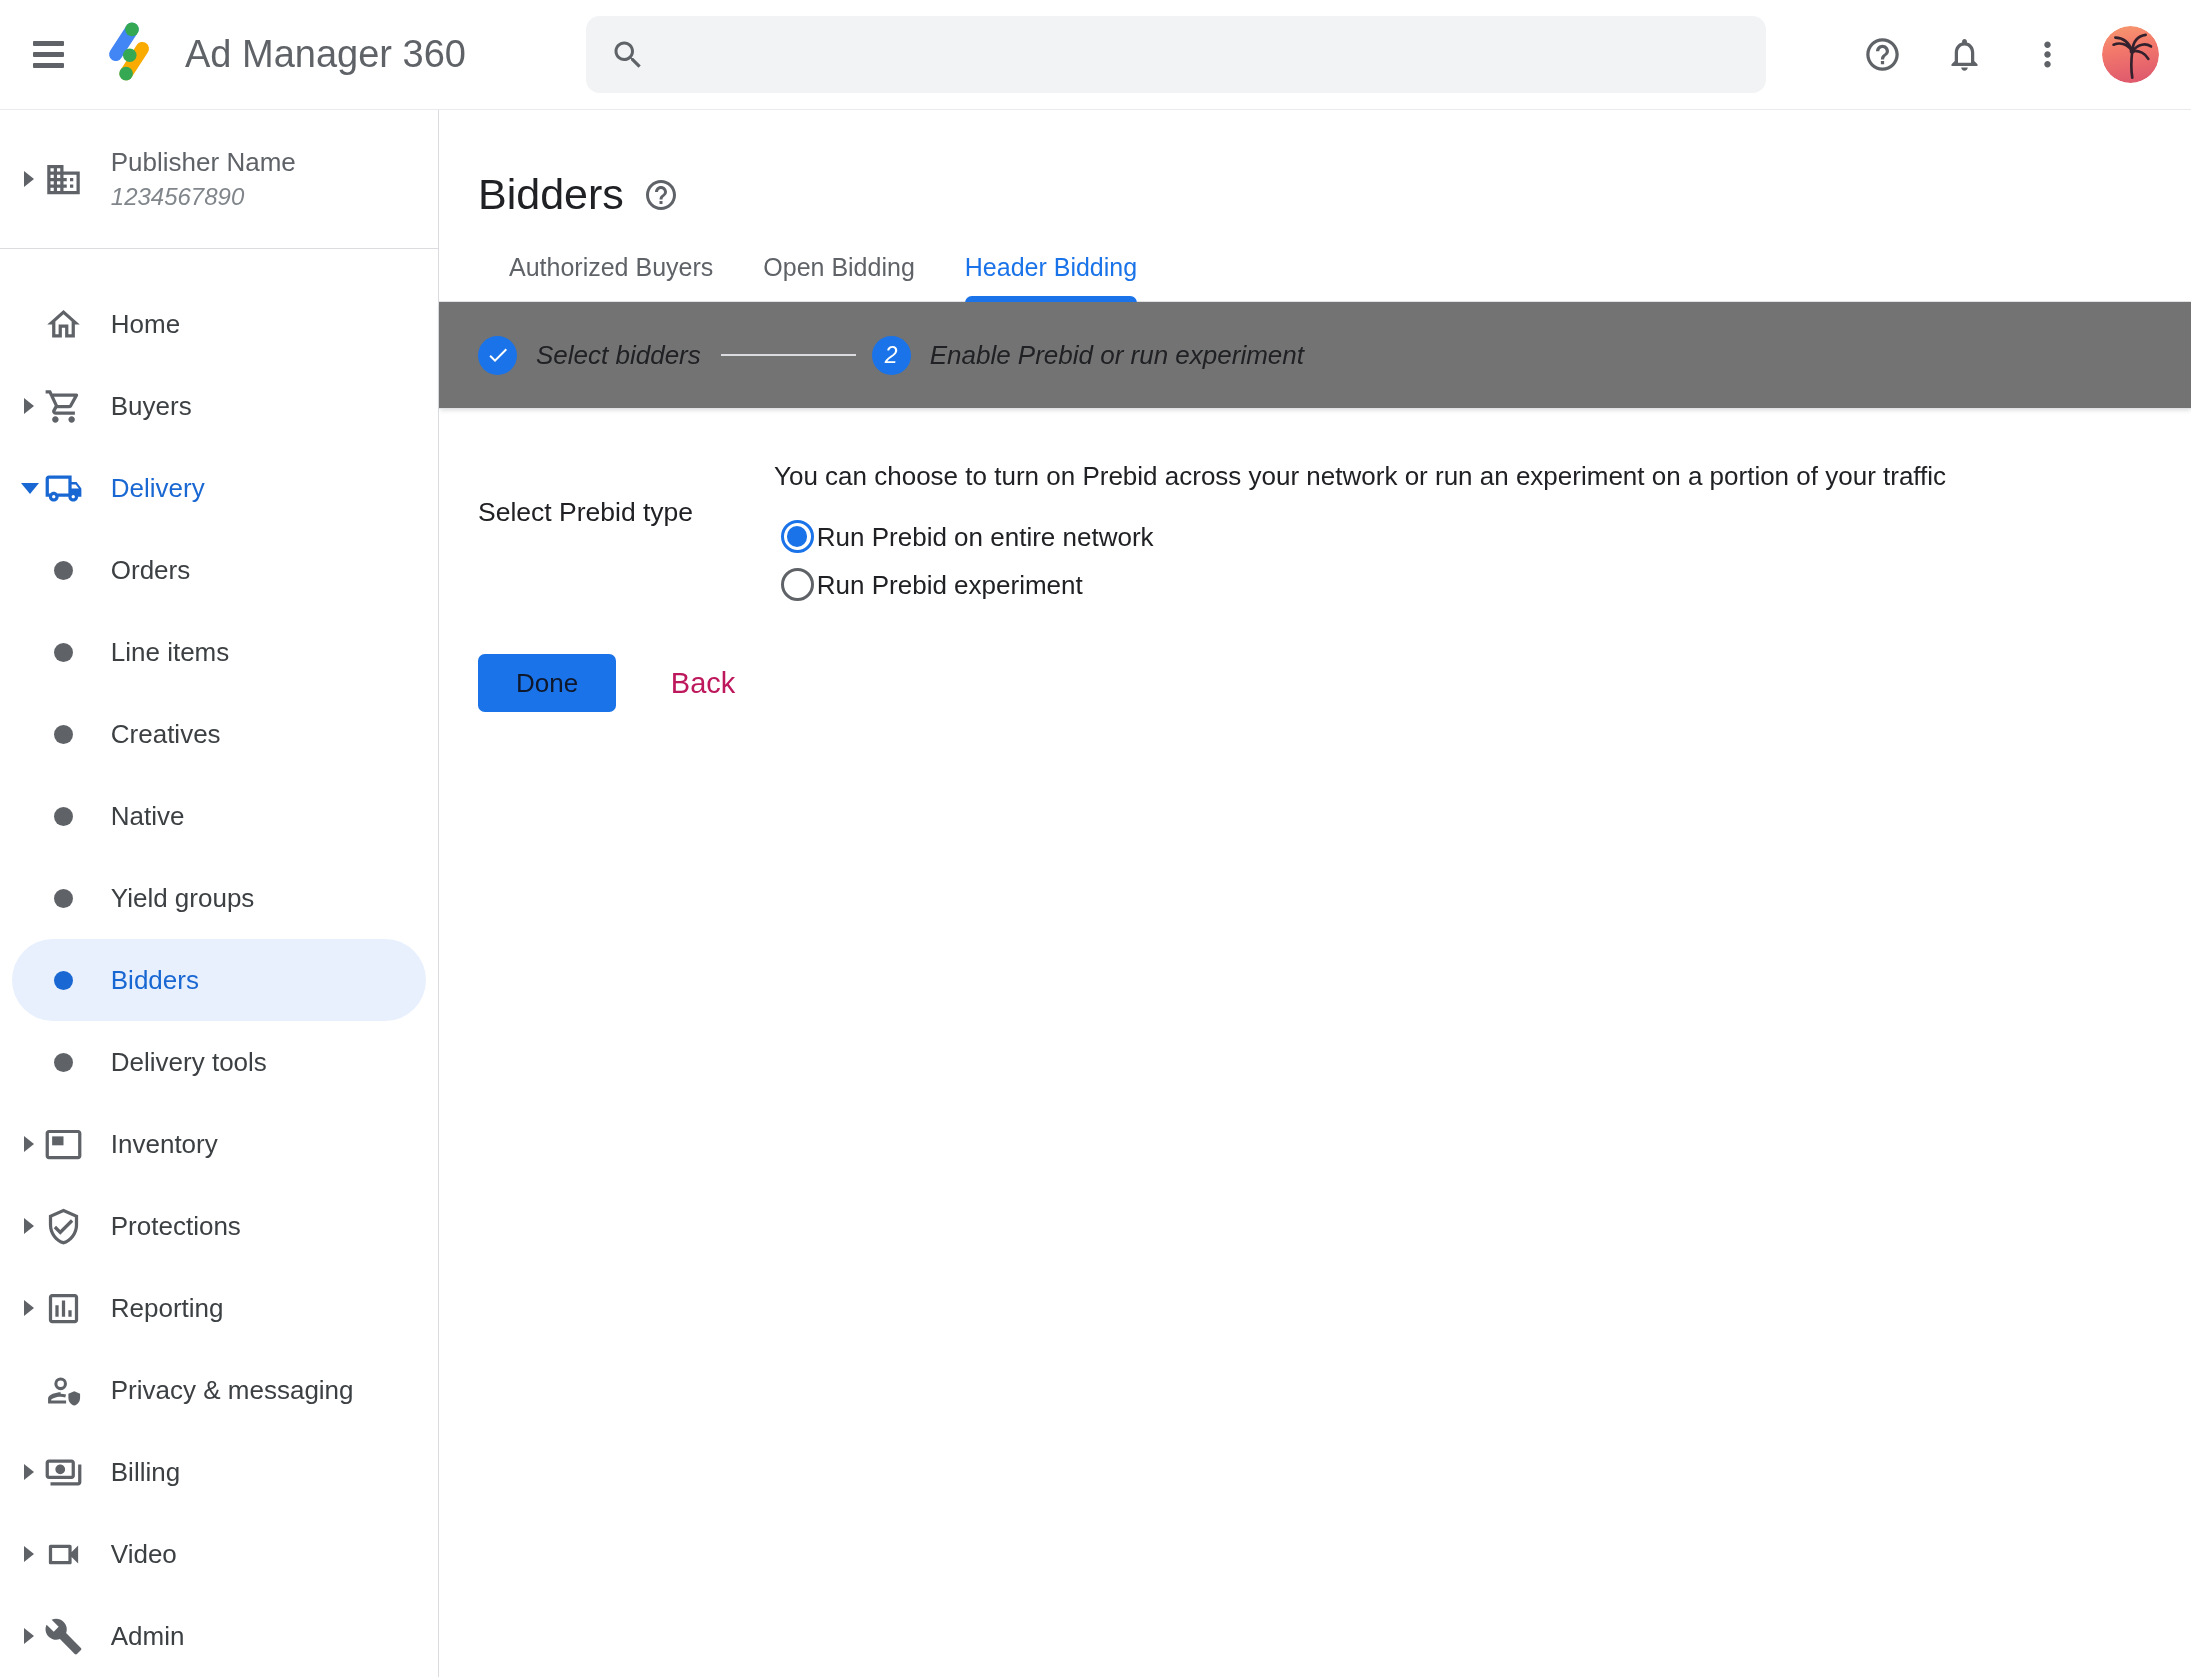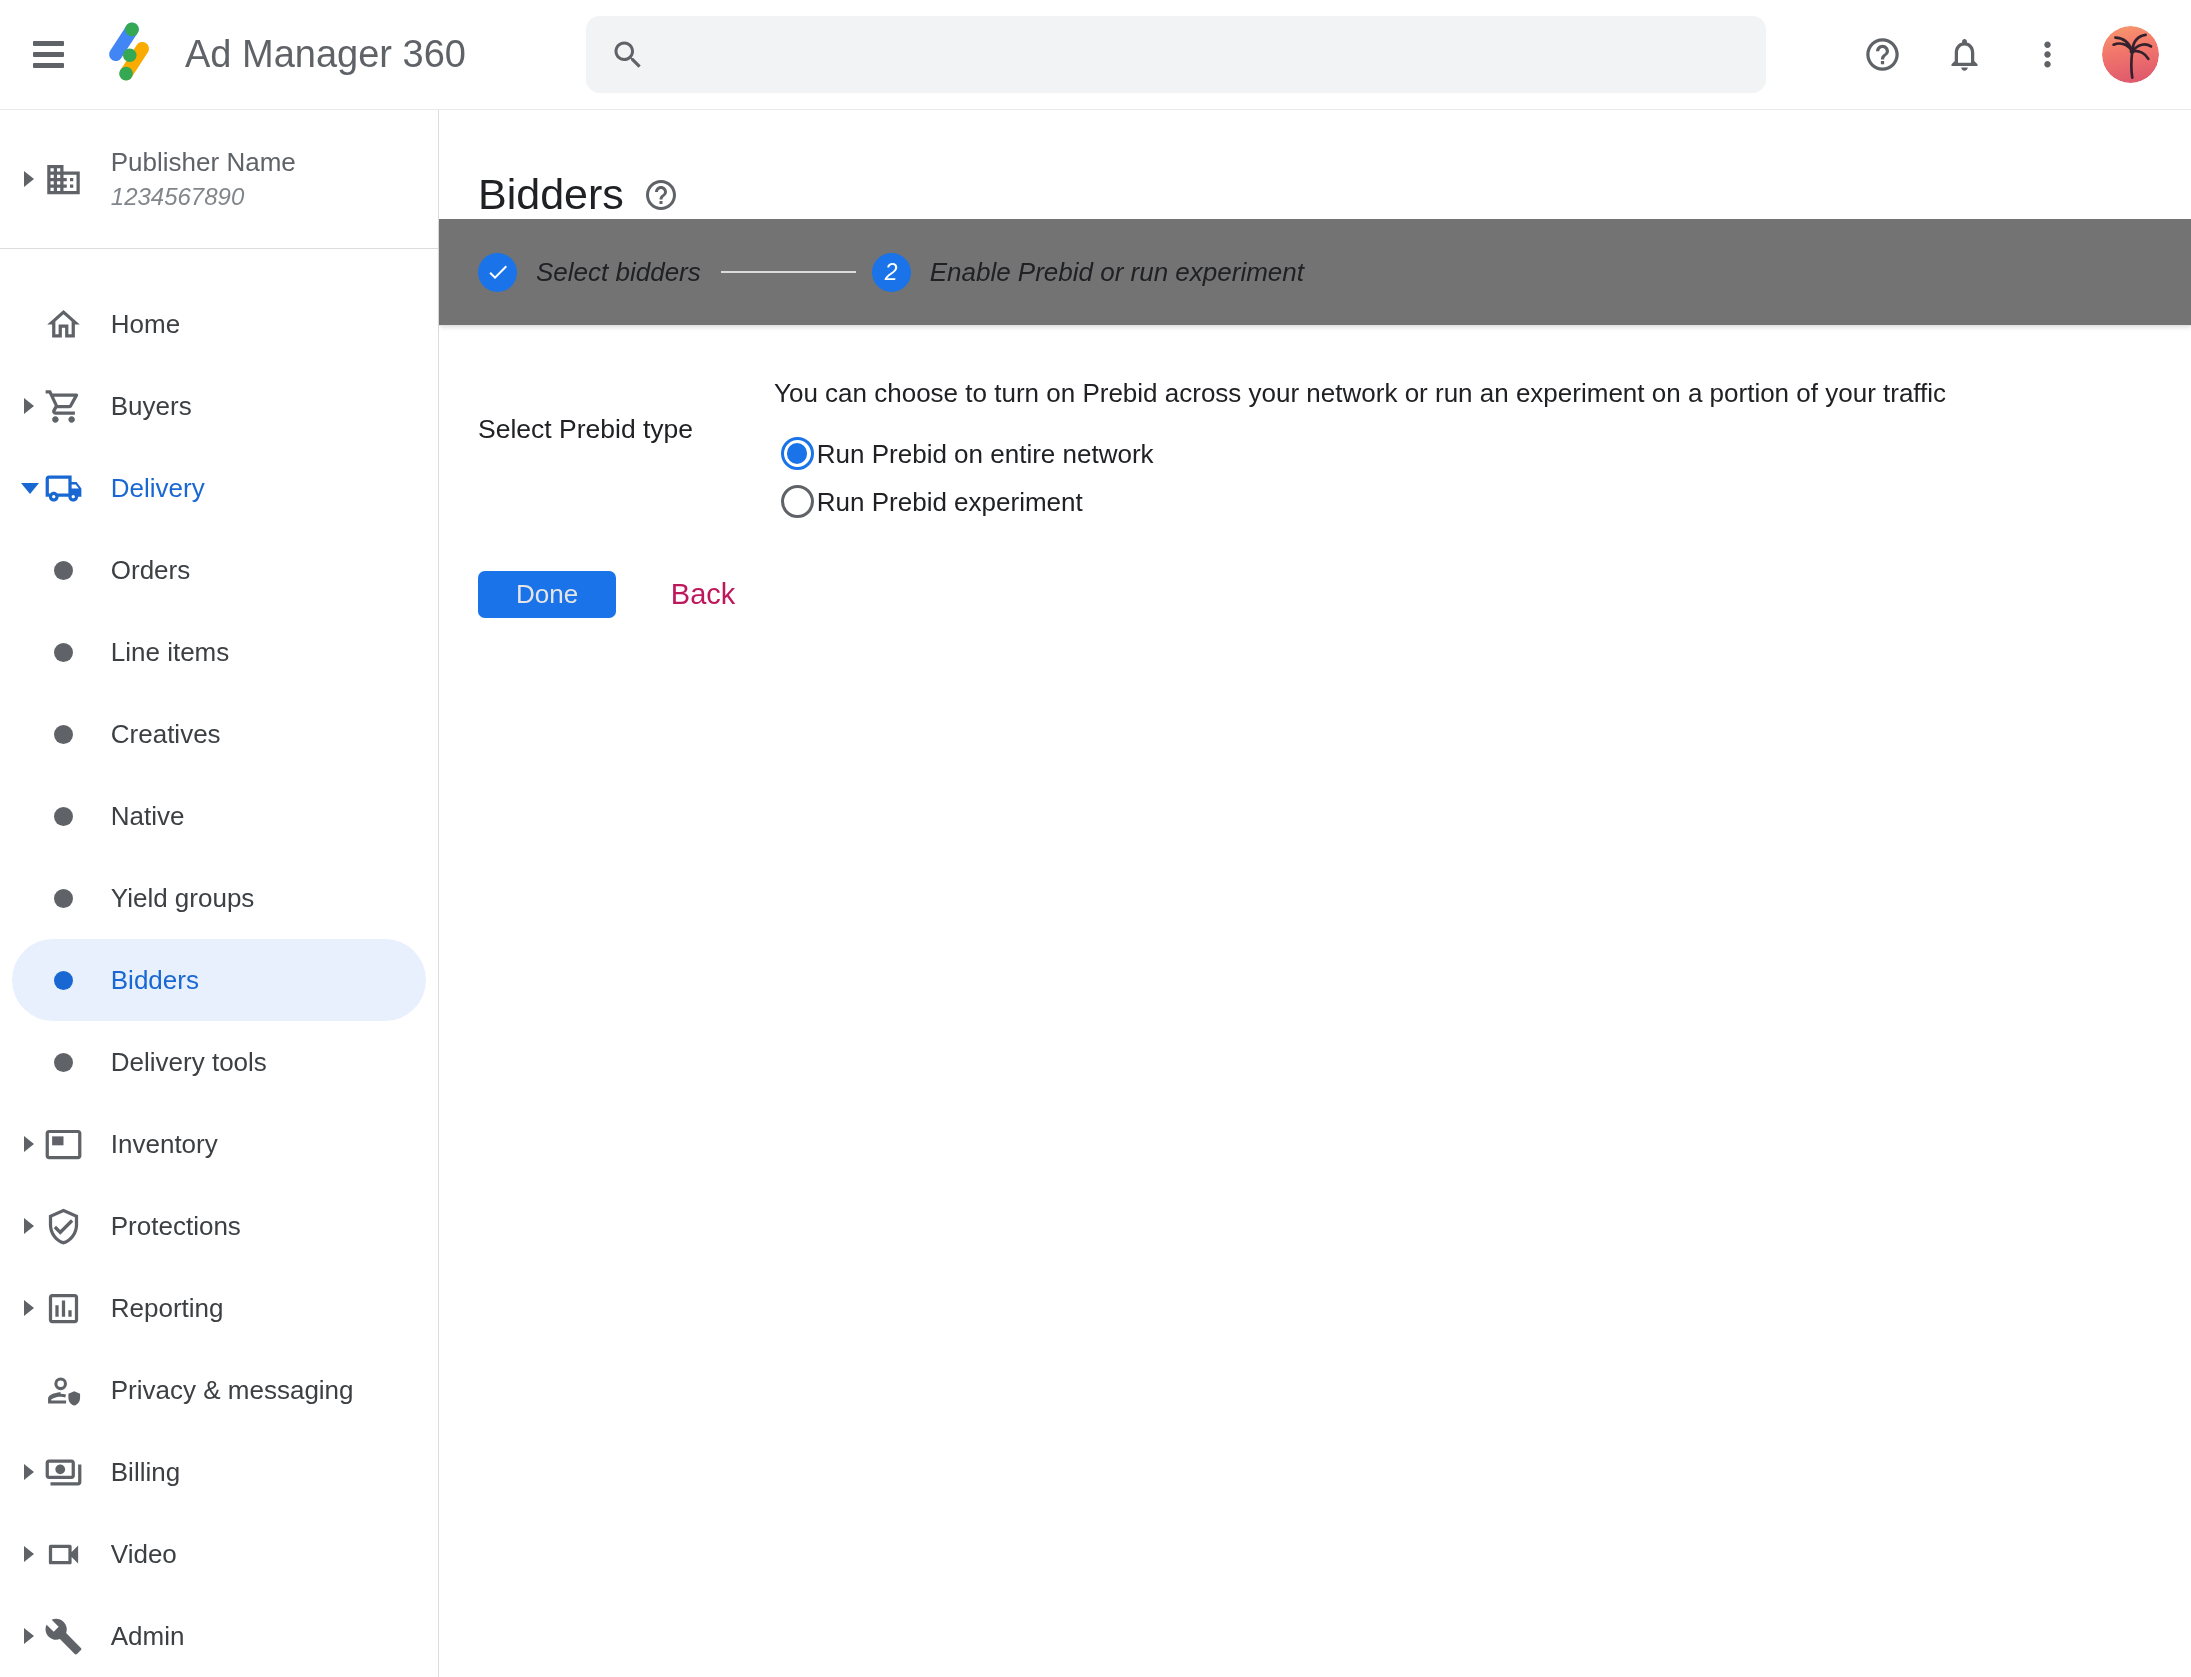--- a/index.html
+++ b/index.html
@@ -106,21 +106,21 @@
   .form-desc { font-size: 26px; line-height: 34px; color: #202124; }
   .radio-group { margin-top: 17px; padding-left: 6.8px; display: flex; flex-direction: column; gap: 5.1px; }
   .radio-row { display: flex; align-items: flex-end; gap: 3px; height: 43px; cursor: pointer; }
   .radio-outer { width: 33px; height: 33px; border-radius: 50%; border: 3.4px solid #5f6368; position: relative; flex: 0 0 auto; }
   .radio-outer.checked { border-color: #1a73e8; }
   .radio-outer.checked::after { content: ""; position: absolute; inset: 3.4px; border-radius: 50%; background: #1a73e8; }
   .radio-label { font-size: 26px; color: #202124; }
 
   .actions { margin-top: 53px; padding-left: 39px; display: flex; align-items: center; gap: 41px; }
   .done-btn {
-    height: 47px; background: #1a73e8; color: #e5e5e5; border: none; border-radius: 6.8px;
+    height: 58px; background: #1a73e8; color: #0f172a; border: none; border-radius: 6.8px;
     font-size: 26px; font-weight: 500; padding: 0 38px; cursor: pointer;
   }
   .back-link { color: #be185d; font-size: 29px; font-weight: 500; cursor: pointer; padding: 6.8px 13.7px; background: transparent; border: none; }
 </style>
 </head>
 <body>
 
 <header class="header">
   <button class="menu-btn">
     <span></span>
@@ -384,20 +384,25 @@
   <main class="main">
     <div class="title-row">
       <h1 class="page-title">Bidders</h1>
       <button class="help-btn">
         <svg viewBox="0 0 24 24">
             <path d="M11 18h2v-2h-2v2zm1-16C6.48 2 2 6.48 2 12s4.48 10 10 10 10-4.48 10-10S17.52 2 12 2zm0 18c-4.41 0-8-3.59-8-8s3.59-8 8-8 8 3.59 8 8-3.59 8-8 8zm0-14c-2.21 0-4 1.79-4 4h2c0-1.1.9-2 2-2s2 .9 2 2c0 2-3 1.75-3 5h2c0-2.25 3-2.5 3-5 0-2.21-1.79-4-4-4z"></path>
           </svg>
       </button>
     </div>
 
+    <div class="tabs">
+      <div class="tab">Authorized Buyers</div>
+      <div class="tab">Open Bidding</div>
+      <div class="tab active">Header Bidding</div>
+    </div>
 
     <div class="stepper">
       <div class="step">
         <span class="step-circle">
           <svg viewBox="0 0 24 24">
               <path d="M9 16.17L4.83 12l-1.42 1.41L9 19 21 7l-1.41-1.41z"></path>
             </svg>
         </span>
         <span class="step-label">Select bidders</span>
       </div>

